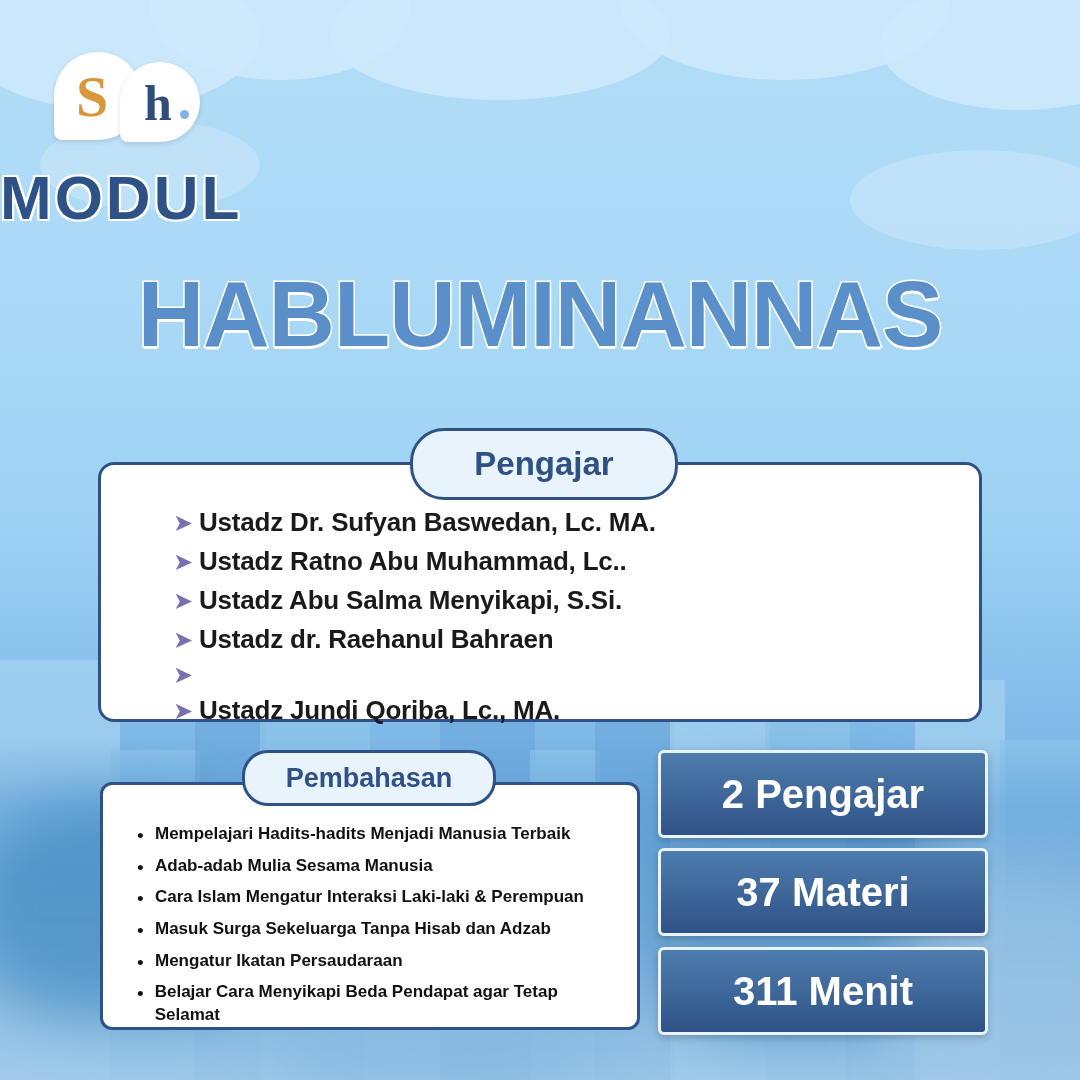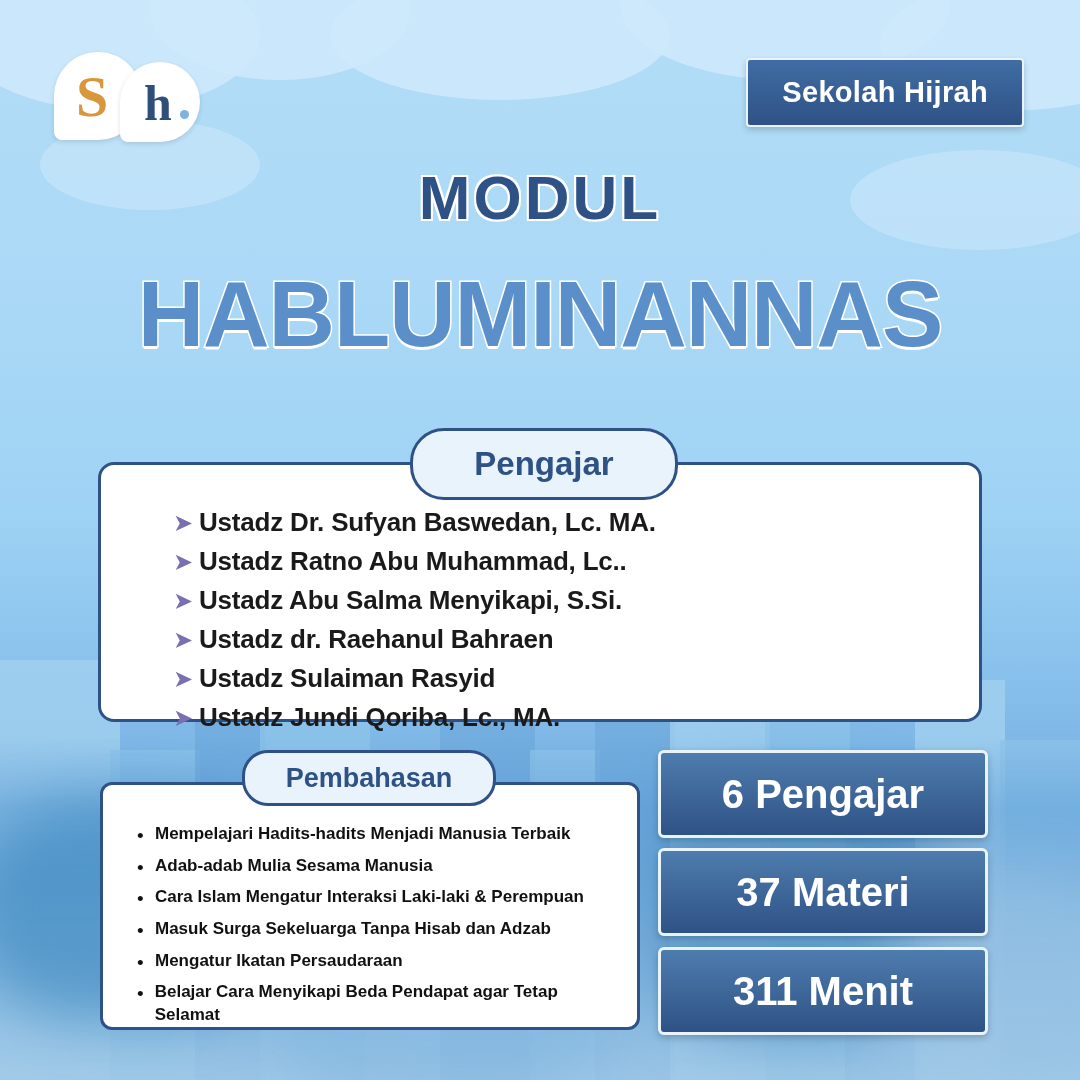--- a/index.html
+++ b/index.html
@@ -118,21 +118,21 @@
     letter-spacing: 0.3px;
     box-shadow: 0 3px 6px rgba(0,0,0,0.18);
   }
 
   
   .modul {
     position: absolute;
     top: 162px;
     left: 0;
     width: 1080px;
-    text-align: center;
+    text-align: left;
     font-size: 62px;
     font-weight: bold;
     color: #2f5286;
     letter-spacing: 3px;
     text-shadow: 2px 2px 0 #ffffff, -2px -2px 0 #ffffff, 2px -2px 0 #ffffff, -2px 2px 0 #ffffff;
   }
   .headline {
     position: absolute;
     top: 262px;
     left: 0;
@@ -304,21 +304,20 @@
   </div>
 
   <div class="logo">
     <div class="logo-drop d1"></div>
     <div class="logo-drop d2"></div>
     <div class="logo-s">S</div>
     <div class="logo-h">h</div>
     <div class="logo-dot"></div>
   </div>
 
-  <div class="brand-pill">Sekolah Hijrah</div>
 
   <div class="modul">MODUL</div>
   <div class="headline">HABLUMINANNAS</div>
 
   <div class="pengajar-label">Pengajar</div>
   <div class="card-teachers">
     <div class="t-row">
       <span class="t-arrow">➤</span>
       <span class="t-name">Ustadz Dr. Sufyan Baswedan, Lc. MA.</span>
     </div>
@@ -329,21 +328,20 @@
     <div class="t-row">
       <span class="t-arrow">➤</span>
       <span class="t-name">Ustadz Abu Salma Menyikapi, S.Si.</span>
     </div>
     <div class="t-row">
       <span class="t-arrow">➤</span>
       <span class="t-name">Ustadz dr. Raehanul Bahraen</span>
     </div>
     <div class="t-row">
       <span class="t-arrow">➤</span>
-      <span class="t-name">Ustadz Sulaiman Rasyid</span>
     </div>
     <div class="t-row">
       <span class="t-arrow">➤</span>
       <span class="t-name">Ustadz Jundi Qoriba, Lc., MA.</span>
     </div>
   </div>
 
   <div class="pembahasan-label">Pembahasan</div>
   <div class="card-topics">
     <div class="topic">
@@ -365,17 +363,17 @@
     <div class="topic">
       <span class="topic-dot">•</span>
       <span class="topic-text">Mengatur Ikatan Persaudaraan</span>
     </div>
     <div class="topic">
       <span class="topic-dot">•</span>
       <span class="topic-text">Belajar Cara Menyikapi Beda Pendapat agar Tetap Selamat</span>
     </div>
   </div>
 
-  <div class="stat s1">6 Pengajar</div>
+  <div class="stat s1">2 Pengajar</div>
   <div class="stat s2">37 Materi</div>
   <div class="stat s3">311 Menit</div>
 
 </div>
 
 </body></html>

